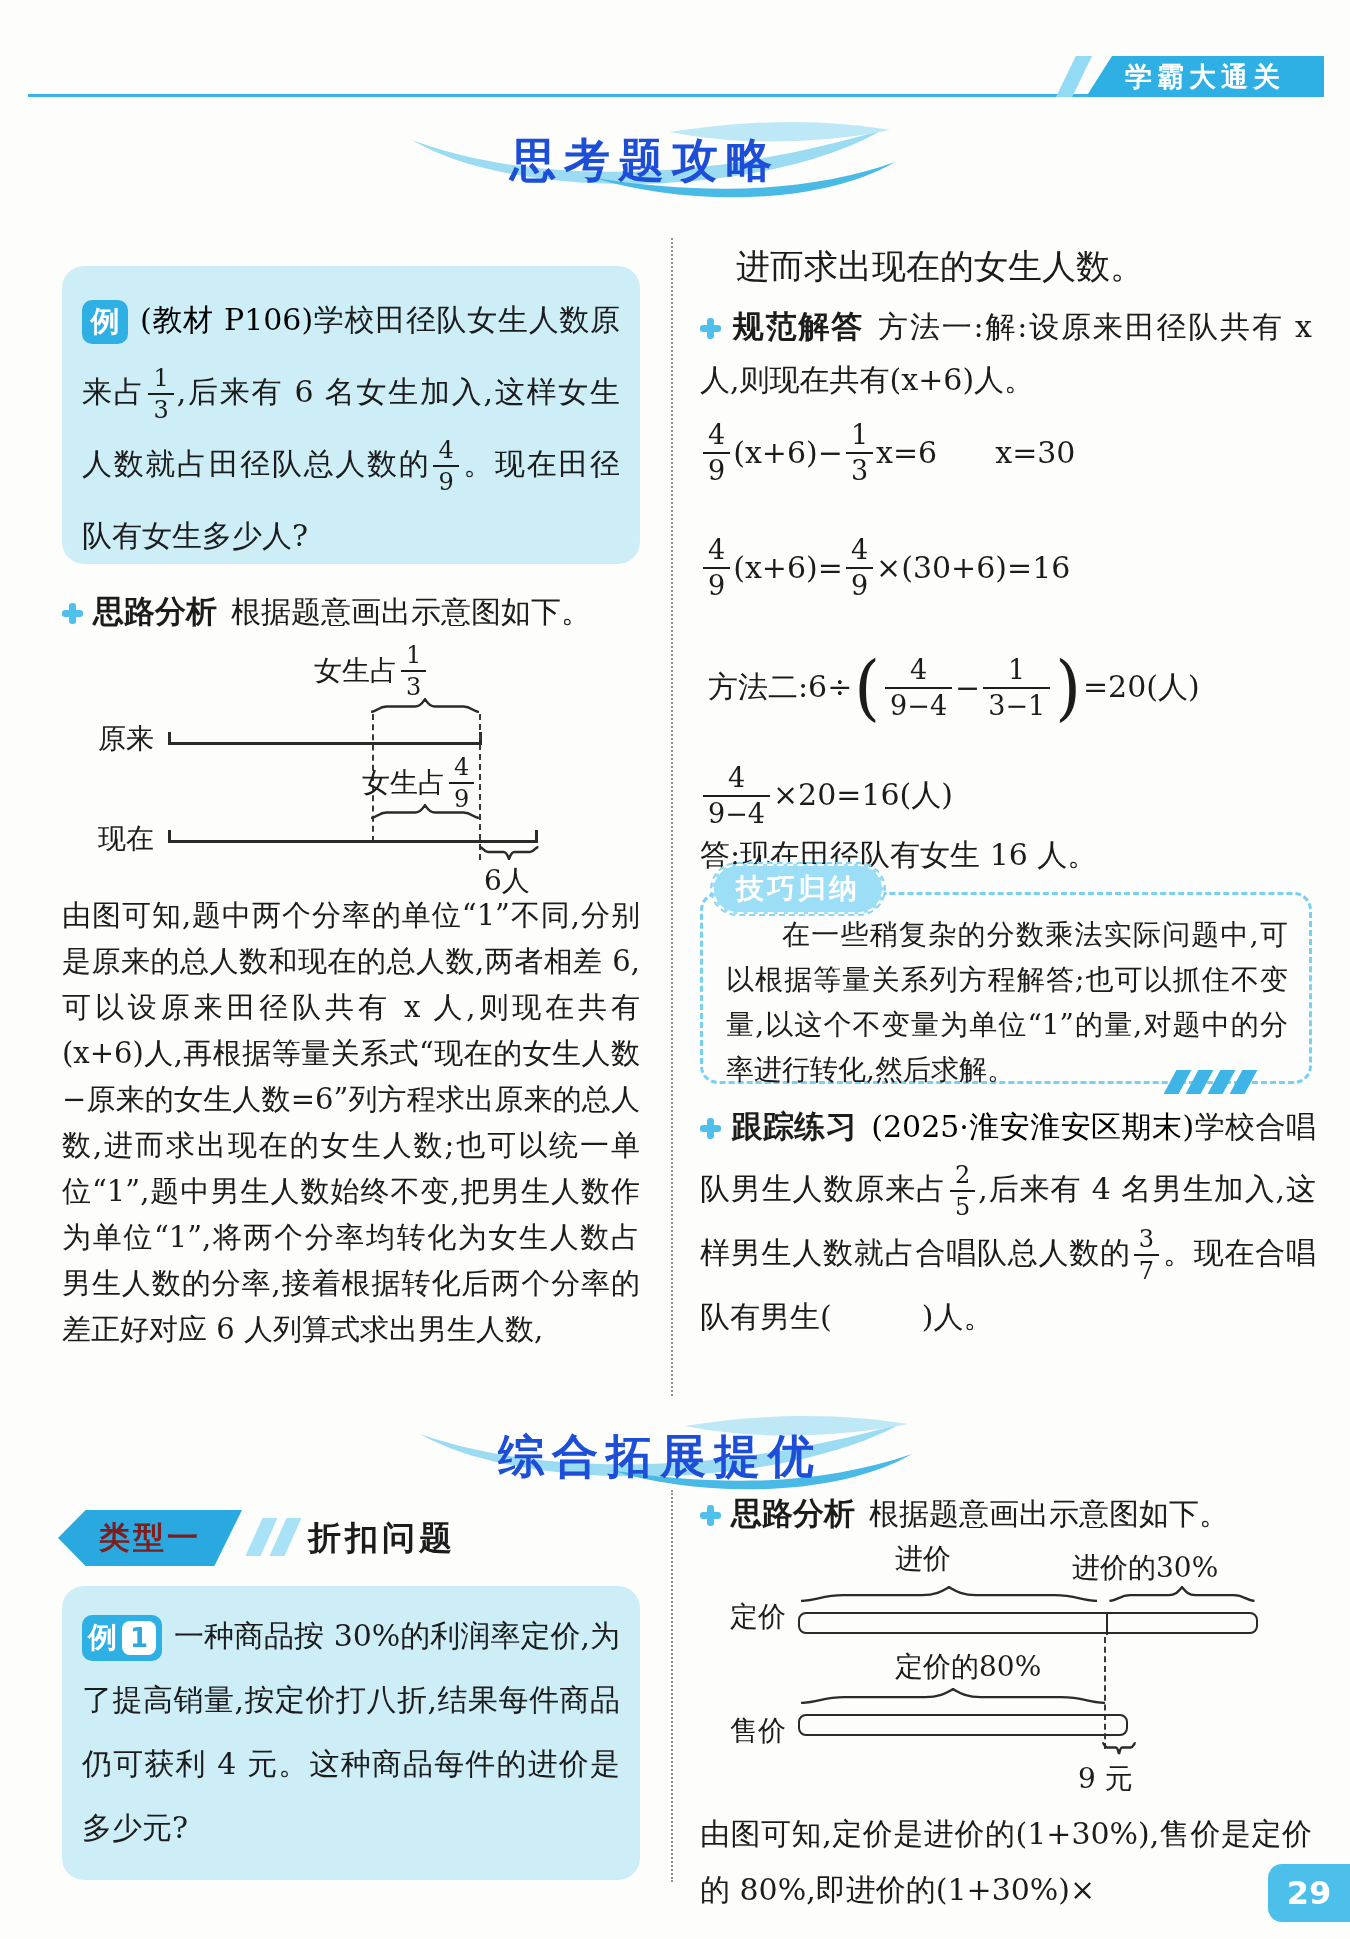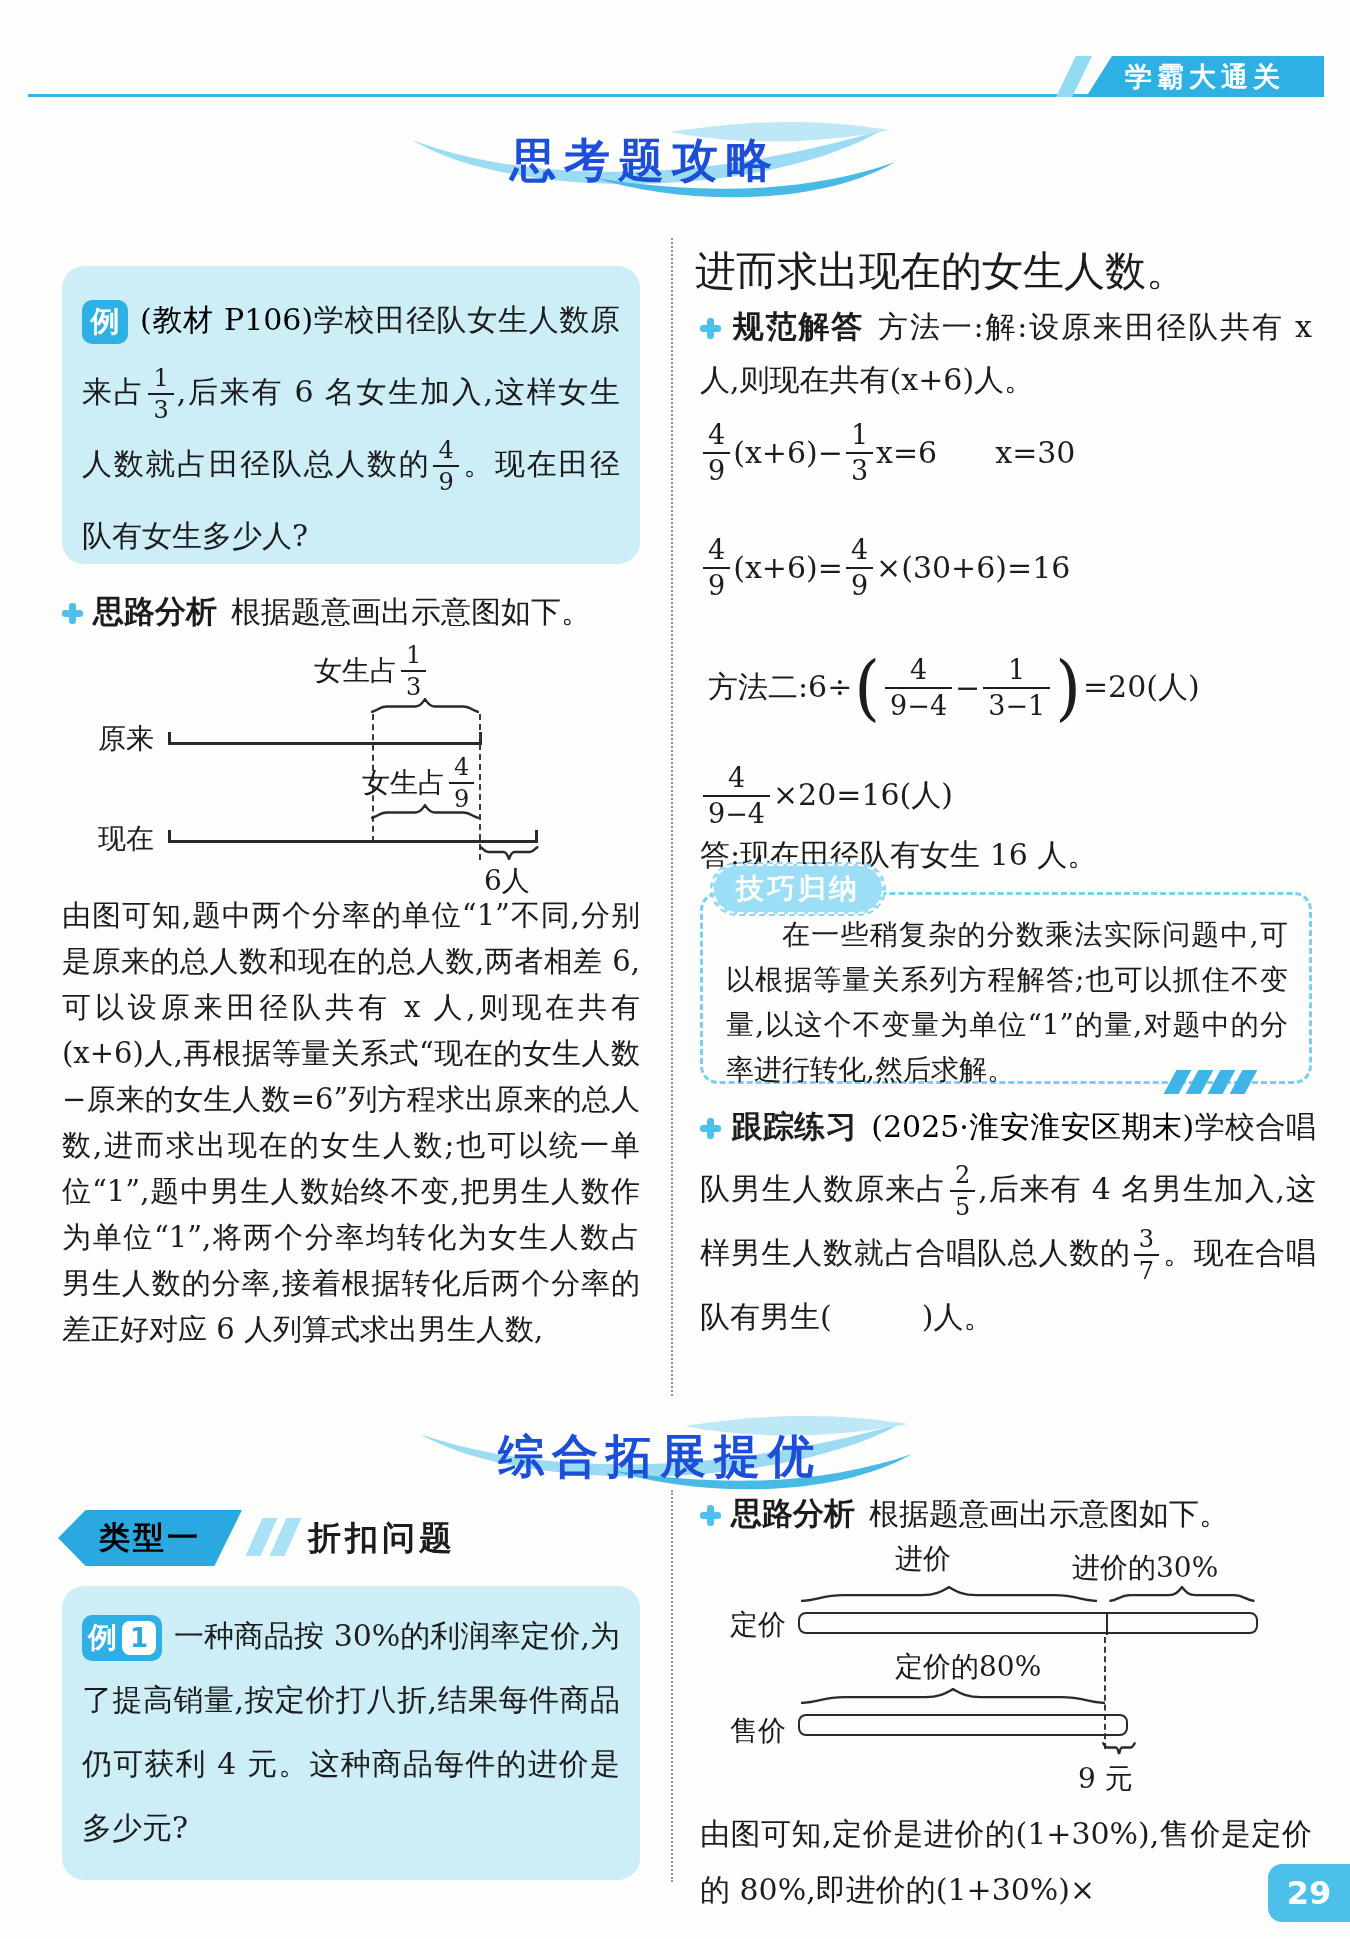--- a/index.html
+++ b/index.html
@@ -55,21 +55,21 @@
   .hrow { position:absolute; font-size:30px; line-height:44px; }
   .plus-icon { display:inline-block; position:relative; width:21px; height:21px; margin-right:10px; vertical-align:-2px; }
   .plus-icon::before { content:""; position:absolute; left:0; top:7px; width:21px; height:7px; background:#4fc0eb; border-radius:3px; }
   .plus-icon::after  { content:""; position:absolute; left:7px; top:0; width:7px; height:21px; background:#4fc0eb; border-radius:3px; }
   .hlabel { font:bold 31px "DejaVu Sans", sans-serif; margin-right:14px; }
 
   
   .para { position:absolute; text-align:justify; }
   #para1 { left:62px; top:892px; width:578px; font-size:29px; line-height:46px; }
   #para2 { left:700px; top:1806px; width:612px; font-size:30px; line-height:56px; }
-  #carry { left:695px; top:244px; width:612px; font-size:41px; }
+  #carry { left:736px; top:244px; width:612px; font-size:34px; }
   #solblock { left:700px; top:300px; width:612px; font-size:30px; line-height:53px; text-align:justify; }
 
   
   .eq { position:absolute; left:700px; width:640px; display:flex; align-items:center;
         font-size:30px; white-space:nowrap; }
   .eq .gap { width:58px; }
   .bigparen { font-size:66px; font-weight:400; line-height:1; transform:scaleY(1.08); margin:0 2px; }
 
   
   .diag { position:absolute; }
@@ -94,21 +94,21 @@
   .tip-slashes { position:absolute; left:1170px; top:1070px; display:flex; gap:7px; }
   .tip-slashes i { width:15px; height:24px; background:#3eb5e6; transform:skewX(-28deg); }
 
   
   #practice { position:absolute; left:700px; top:1096px; width:616px; font-size:30px; line-height:62px; text-align:justify; }
 
   
   #type-badge { position:absolute; left:58px; top:1510px; width:184px; height:56px; background:#2aa9e1;
             clip-path:polygon(0 50%, 15% 0, 100% 0, 85% 100%, 15% 100%);
             display:flex; align-items:center; justify-content:center;
-            color:#000000; font:bold 31px "DejaVu Sans", sans-serif; letter-spacing:3px; }
+            color:#7f1d1d; font:bold 31px "DejaVu Sans", sans-serif; letter-spacing:3px; }
   .type-slashes { position:absolute; left:254px; top:1518px; display:flex; gap:9px; }
   .type-slashes i { width:15px; height:38px; background:#a9e2f6; transform:skewX(-24deg); }
   #type-title { position:absolute; left:308px; top:1516px; font:bold 33px "DejaVu Sans", sans-serif; letter-spacing:4px; }
 
   
   #pagenum { position:absolute; left:1268px; top:1864px; width:82px; height:58px; background:#4cc0ea;
             border-radius:14px 0 0 14px; display:flex; align-items:center; justify-content:center;
             color:#fff; font:bold 32px "DejaVu Sans", sans-serif; }
 </style>
 </head>
@@ -290,21 +290,21 @@
 
   <div class="diag" style="left:700px; top:1538px; width:612px; height:268px;">
     <div class="dlabel" style="left:195px; top:2px;">进价</div>
     <div class="dlabel" style="left:372px; top:2px;margin-top:9px;">进价的30%</div>
     <svg class="brace" style="left:98px; top:48px;" width="302" height="16" viewBox="0 0 100 14" preserveAspectRatio="none">
       <path d="M1,13 C6,13 8,8 15,8 L41,8 C46,8 48,4 50,1 C52,4 54,8 59,8 L85,8 C92,8 94,13 99,13" fill="none" stroke="#2a2a2a" stroke-width="2.4" vector-effect="non-scaling-stroke"></path>
     </svg>
     <svg class="brace" style="left:408px; top:48px;" width="148" height="16" viewBox="0 0 100 14" preserveAspectRatio="none">
       <path d="M1,13 C6,13 8,8 15,8 L41,8 C46,8 48,4 50,1 C52,4 54,8 59,8 L85,8 C92,8 94,13 99,13" fill="none" stroke="#2a2a2a" stroke-width="2.4" vector-effect="non-scaling-stroke"></path>
     </svg>
-    <div class="dlabel" style="left:30px; top:68px;">定价</div>
+    <div class="dlabel" style="left:30px; top:60px;">定价</div>
     <div class="bar" style="left:98px; top:74px; width:460px;">
       <span class="bar-divider" style="left:306px;"></span>
     </div>
     <div class="vdash" style="left:404px; top:99px; height:112px;"></div>
     <div class="dlabel" style="left:195px; top:110px;">定价的80%</div>
     <svg class="brace" style="left:98px; top:150px;" width="310" height="16" viewBox="0 0 100 14" preserveAspectRatio="none">
       <path d="M1,13 C6,13 8,8 15,8 L41,8 C46,8 48,4 50,1 C52,4 54,8 59,8 L85,8 C92,8 94,13 99,13" fill="none" stroke="#2a2a2a" stroke-width="2.4" vector-effect="non-scaling-stroke"></path>
     </svg>
     <div class="dlabel" style="left:30px; top:174px;">售价</div>
     <div class="bar" style="left:98px; top:176px; width:330px;"></div>

